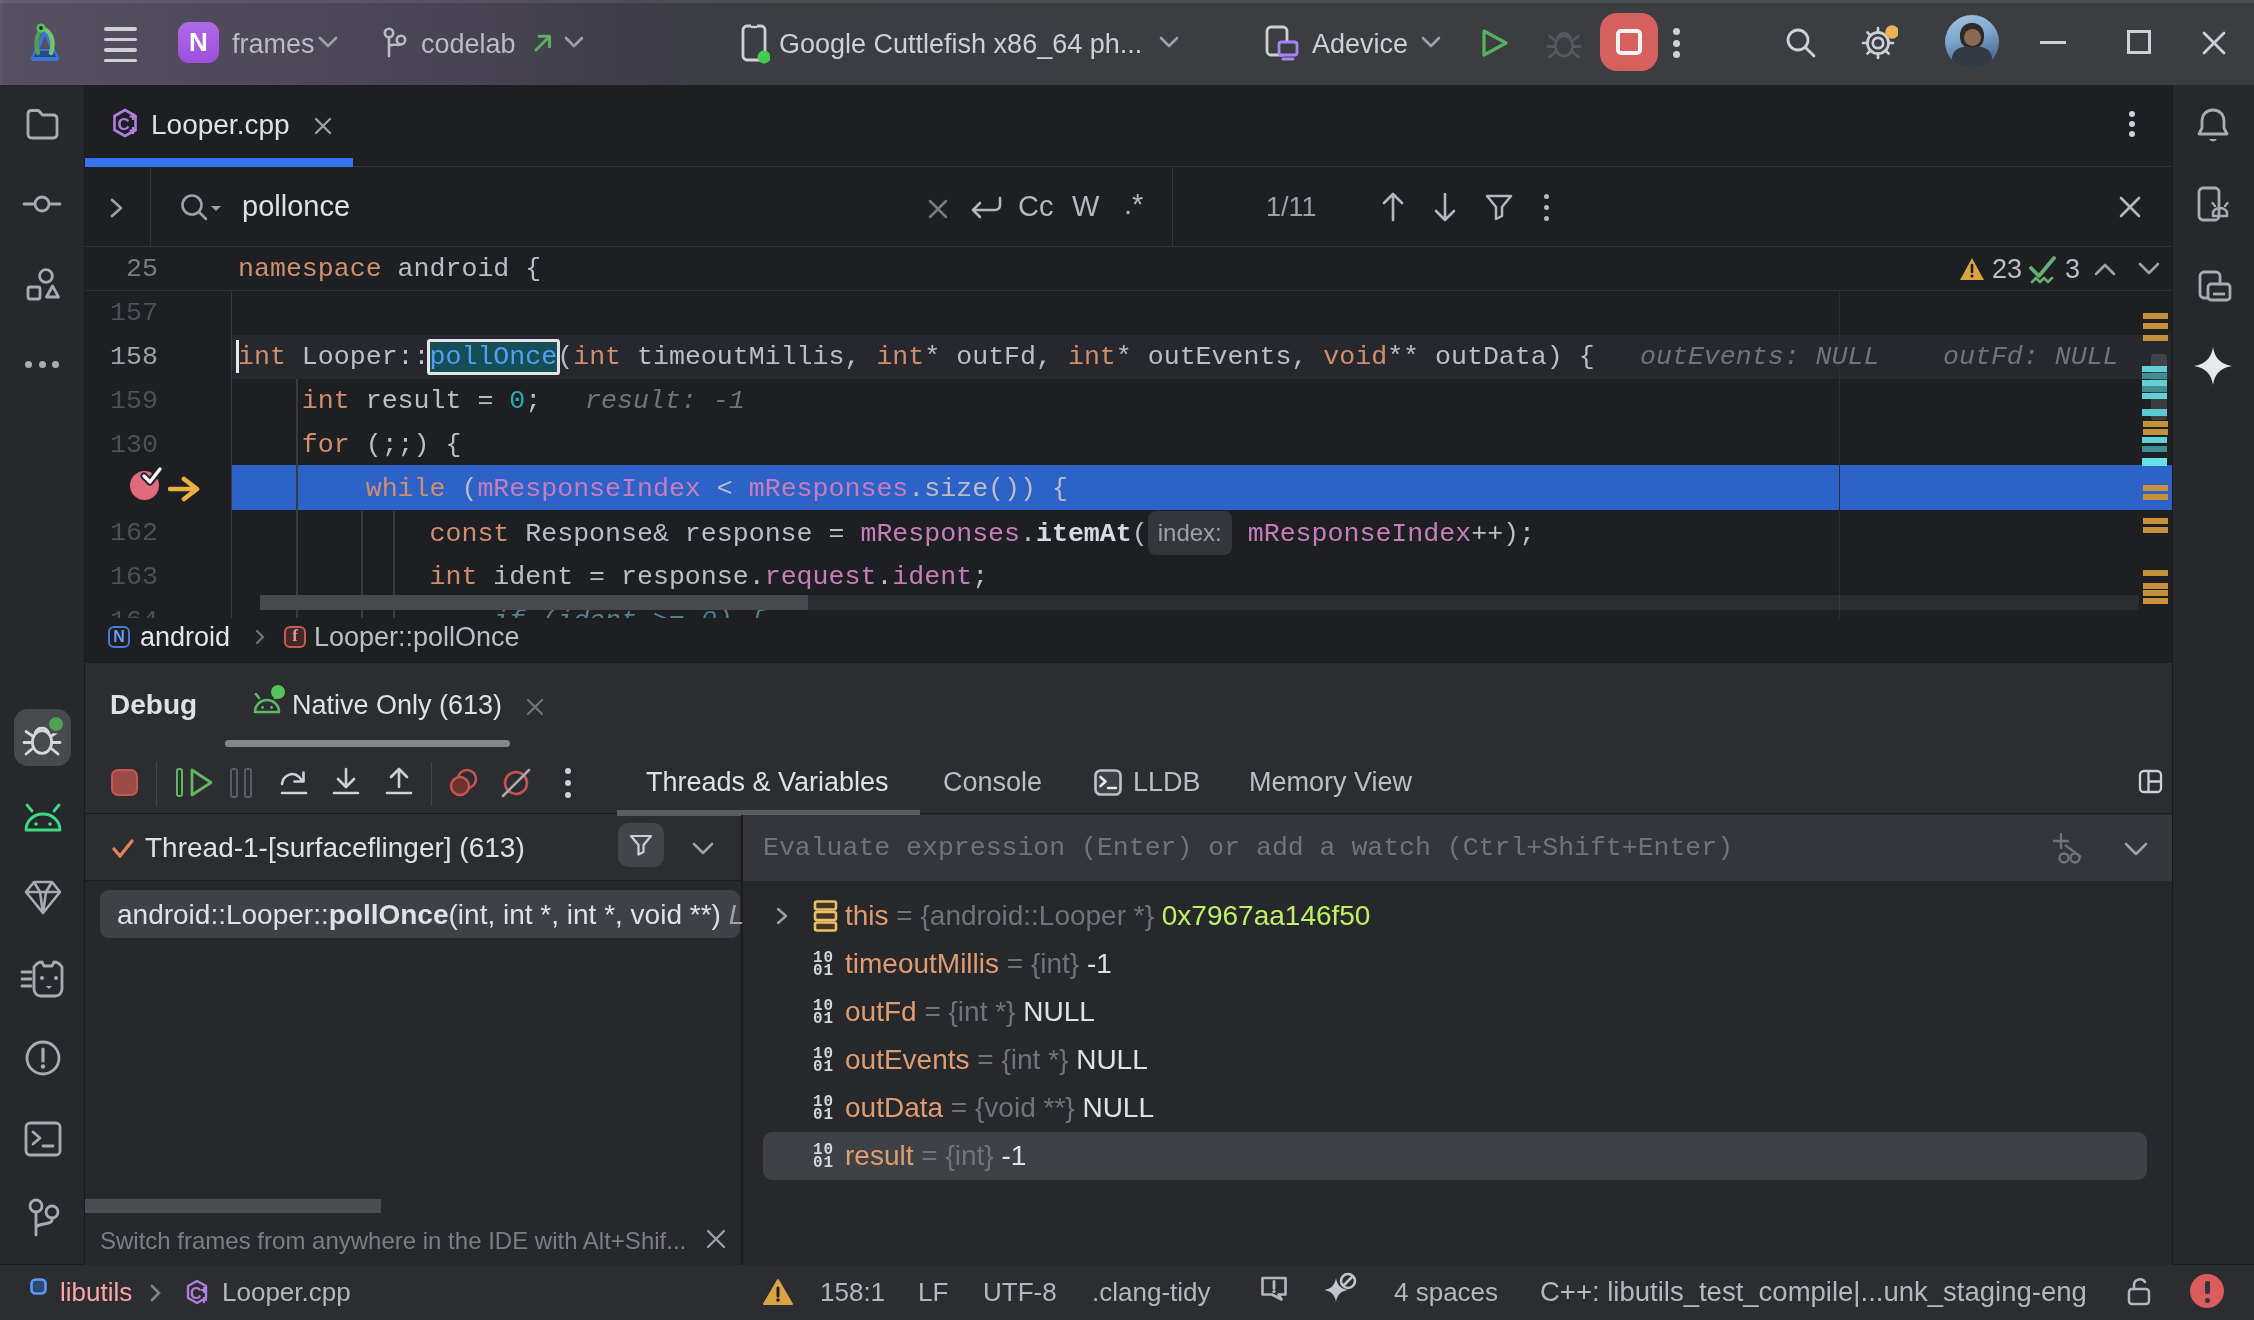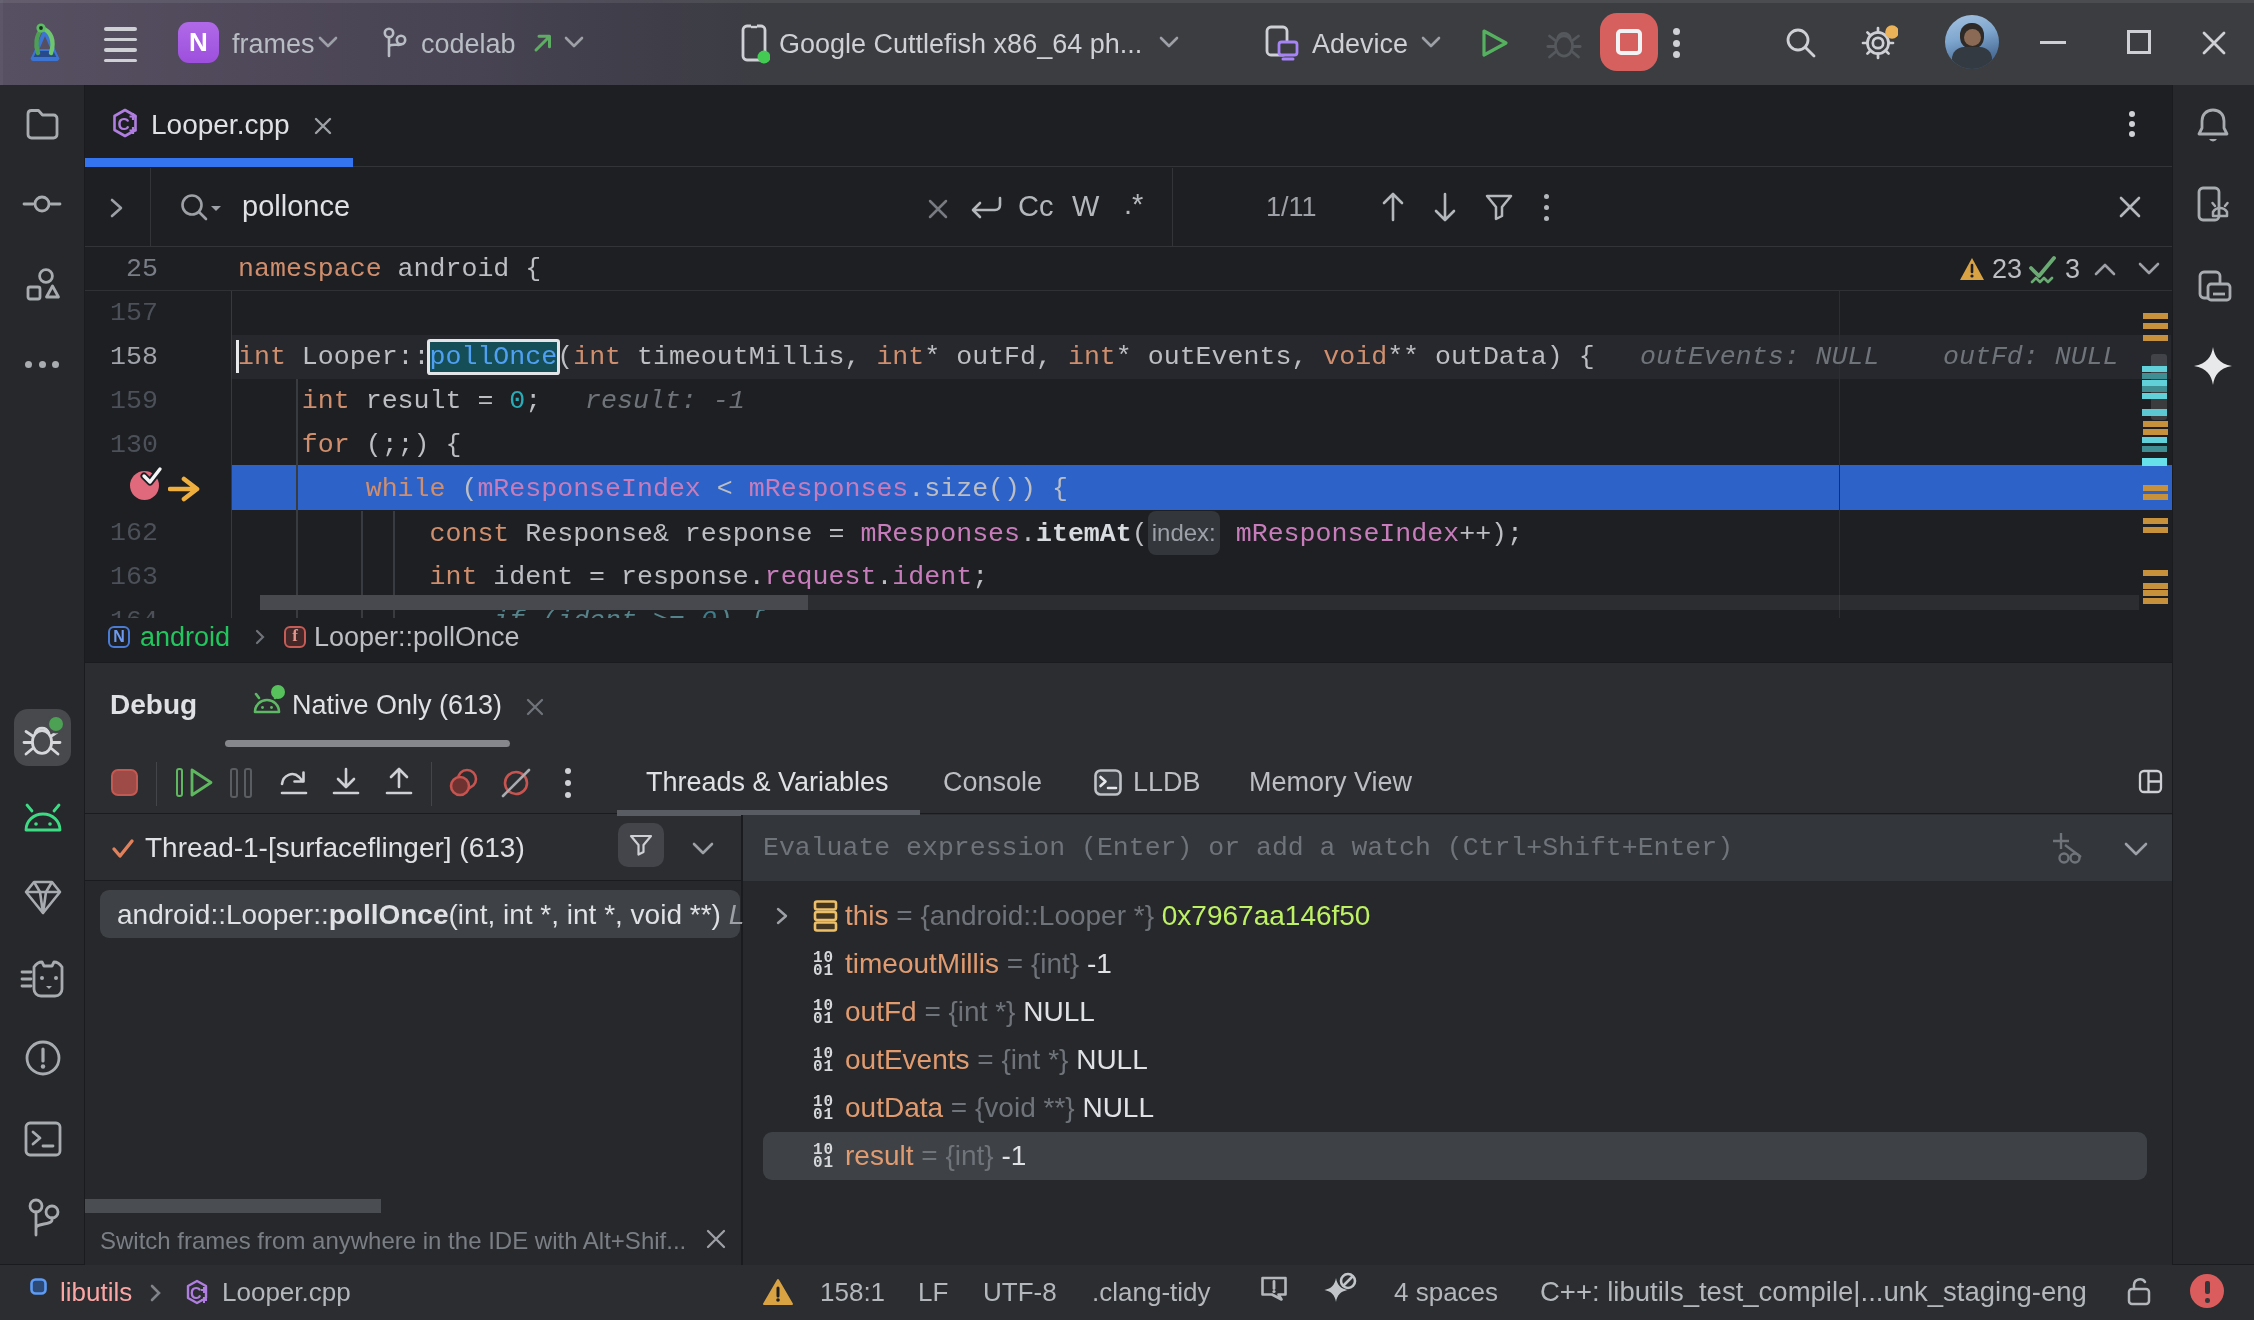--- a/index.html
+++ b/index.html
@@ -298,21 +298,21 @@
 <svg class="a" style="left:2116px;top:193px" width="28" height="28" viewBox="0 0 28 28">
     <path d="M5 5 L23 23 M23 5 L5 23" stroke="#B4B8BD" stroke-width="2.6" stroke-linecap="round"></path>
   </svg>
 
 <style>
 .code{position:absolute;left:153px;font-family:"Liberation Mono",monospace;font-size:26.6px;line-height:44px;white-space:pre;color:#BCBEC4}
 .lnum{position:absolute;left:0;width:73px;font-family:"Liberation Mono",monospace;font-size:26.6px;line-height:44px;color:#4B5059;text-align:right}
 .kw{color:#CF8E6D}.fld{color:#C77DBB}.num{color:#2AACB8}
 .hint{position:absolute;font-family:"Liberation Mono",monospace;font-size:26.6px;line-height:44px;font-style:italic;color:#6F737A;white-space:pre}
 .sel{background:#164E57;box-shadow:0 0 0 3px #E2E4E7;color:#4FA0F2;border-radius:1px}
-.ibadge{display:inline-block;background:#33373B;color:#9DA0A8;border-radius:8px;font-size:24px;padding:0 4px;font-family:"Liberation Sans",sans-serif}
+.ibadge{display:inline-block;background:#33373B;color:#9DA0A8;border-radius:8px;font-size:24px;padding:0 10px;font-family:"Liberation Sans",sans-serif}
 .ymark{position:absolute;left:2058px;width:25px;height:6px;background:#C6913A}
 .tmark{position:absolute;left:2057px;width:25px;height:6px;background:#3E8E94}
 </style>
 <div class="a" id="editor" style="left:85px;top:247px;width:2087px;height:371px;background:#1E1F22;overflow:hidden">
 
   <div class="a" style="left:146px;top:88px;width:1940px;height:44px;background:#26282D"></div>
 
   <div class="a" style="left:146px;top:218px;width:1941px;height:45px;background:#2D63C8"></div>
 
   <div class="a" style="left:146px;top:44px;width:1px;height:327px;background:#36393E"></div>
@@ -398,21 +398,21 @@
   <div class="ymark" style="top:336px"></div>
   <div class="ymark" style="top:343px"></div>
   <div class="ymark" style="top:351px"></div>
 
   <div class="a" style="left:175px;top:348px;width:1879px;height:15px;background:rgba(125,128,133,0.15)"></div>
   <div class="a" style="left:175px;top:348px;width:548px;height:15px;background:#47494E"></div>
 </div>
 
 <div class="a" id="breadcrumb" style="left:85px;top:618px;width:2087px;height:44px;background:#1E1F22">
   <div class="a" style="left:23px;top:8px;width:22px;height:22px;border-radius:6px;border:2.5px solid #4A7CD6;color:#6E9BF0;font-weight:bold;font-size:16px;text-align:center;line-height:17px">N</div>
-  <div class="a" style="left:55px;top:4px;font-size:27px;color:#22c55e">android</div>
+  <div class="a" style="left:55px;top:4px;font-size:27px;color:#e5e5e5">android</div>
   <svg class="a" style="left:169px;top:10px" width="12" height="18" viewBox="0 0 12 18">
       <path d="M3 3 l6 6 -6 6" fill="none" stroke="#6F737A" stroke-width="2.2" stroke-linecap="round"></path>
     </svg>
   <div class="a" style="left:199px;top:8px;width:22px;height:22px;border-radius:6px;border:2.5px solid #C75B55;background:#43282A;color:#E3948C;font-weight:bold;font-size:17px;text-align:center;line-height:16px;font-family:'Liberation Serif',serif">f</div>
   <div class="a" style="left:229px;top:4px;font-size:27px;color:#BCBEC4">Looper::pollOnce</div>
 </div>
 
 <style>
 .vname{color:#E09B70}.vgray{color:#6F737A}
 .vrow{position:absolute;font-size:28px;color:#DFE1E5;white-space:pre}

